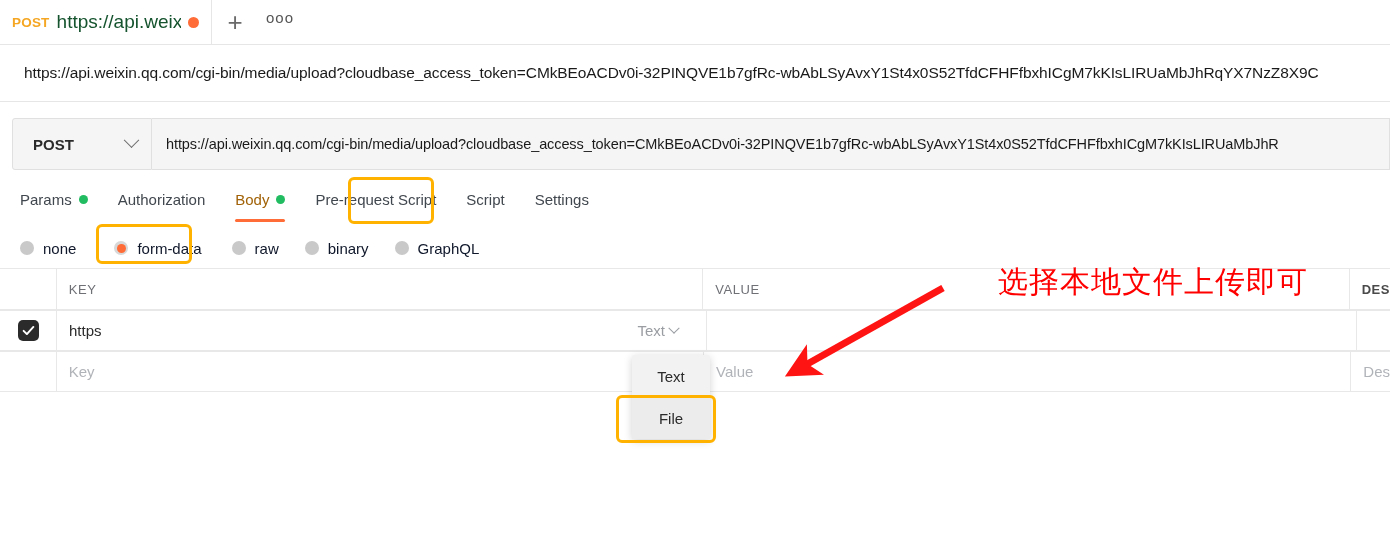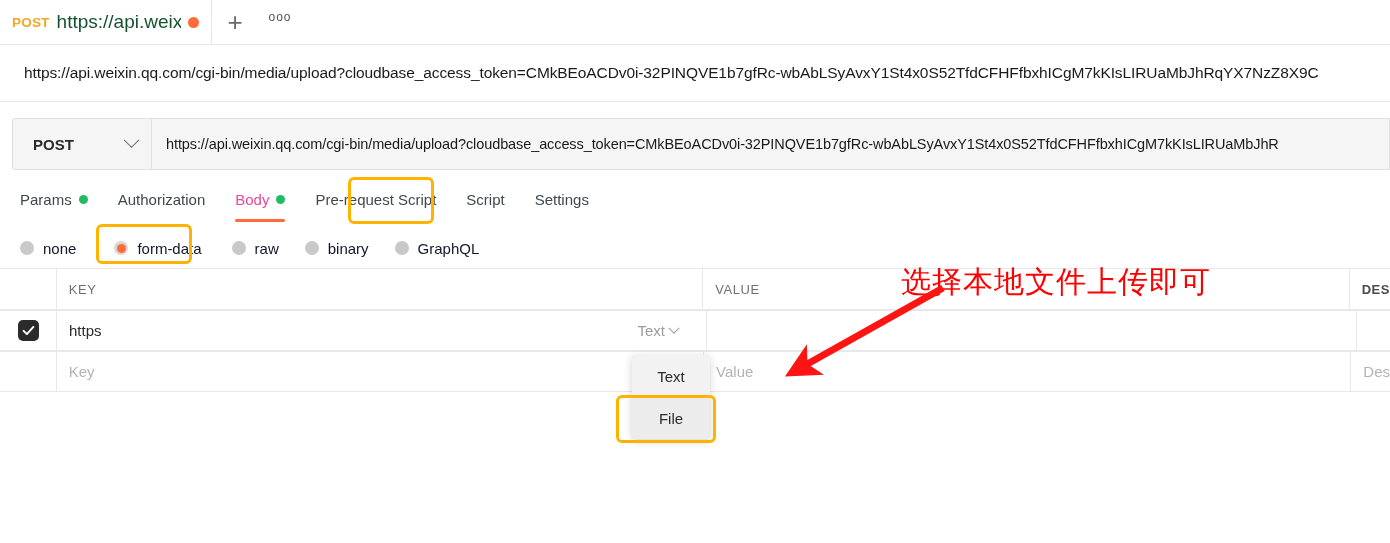--- a/index.html
+++ b/index.html
@@ -27,21 +27,21 @@
   .req-tab .tname { color:#14532d; font-size:19px; overflow:hidden; text-overflow:clip; white-space:nowrap; }
   .unsaved-dot { width:11px; height:11px; border-radius:50%; background:#ff6c37; flex:0 0 auto; }
   .plus-btn {
     width:46px; height:44px; display:flex; align-items:center; justify-content:center;
     color:#6b6b6b; font-size:26px; font-weight:300; line-height:1;
   }
   .dots-btn {
     width:44px; height:44px; display:flex; align-items:center; justify-content:center;
     color:#555; font-size:13px; letter-spacing:1px;
   }
-  .dots-btn span { display:inline-block; transform:translateY(-5px); font-size:12px; }
+  .dots-btn span { display:inline-block; transform:translateY(-5px); font-size:15px; }
 
   
   .urlline {
     position:absolute; left:0; top:45px; width:1390px; height:57px;
     display:flex; align-items:center; padding-left:24px;
     font-size:15.5px; color:#1a1a1a; white-space:nowrap; overflow:hidden;
     border-bottom:1px solid #e6e6e6; letter-spacing:-0.1px;
   }
 
   
@@ -66,21 +66,21 @@
     position:absolute; left:0; top:180px; width:1390px; height:42px;
     display:flex; align-items:flex-start; padding-left:20px; gap:0;
   }
   .tab {
     position:relative; height:38px; display:flex; align-items:center; gap:7px;
     padding:0 18px 0 0; margin-right:12px;
     font-size:15px; color:#41474e; white-space:nowrap;
   }
   .tab .gdot { width:9px; height:9px; border-radius:50%; background:#21bc61; }
   .tab .count { color:#8c8c8c; }
-  .tab.active { color:#ec4899; }
+  .tab.active { color:#a16207; }
   .tab.active .ul {
     position:absolute; left:0; right:18px; bottom:-4px; height:3px; background:#ff6c37; border-radius:2px;
   }
   .hl-box {
     position:absolute; border:3px solid #ffb300; border-radius:6px; pointer-events:none;
   }
 
   
   .radios {
     position:absolute; left:0; top:228px; width:1390px; height:40px;
@@ -121,21 +121,21 @@
     position:absolute; left:632px; top:355px; width:78px;
     background:#f2f2f2; border-radius:3px;
     box-shadow:0 2px 8px rgba(0,0,0,.18); z-index:30;
   }
   .dd-item { height:42px; display:flex; align-items:center; justify-content:center;
              font-size:15px; color:#2b2b2b; }
   .dd-item.file { background:#ececec; }
 
   
   .anno-text {
-    position:absolute; left:901px; top:262px;
+    position:absolute; left:998px; top:262px;
     font-size:30px; color:#ff0000; letter-spacing:1px; white-space:nowrap;
     font-family:"DejaVu Sans", sans-serif;
   }
   .arrow-svg { position:absolute; left:780px; top:285px; z-index:25; }
 </style>
 </head>
 <body>
 
 <div id="app">
 

